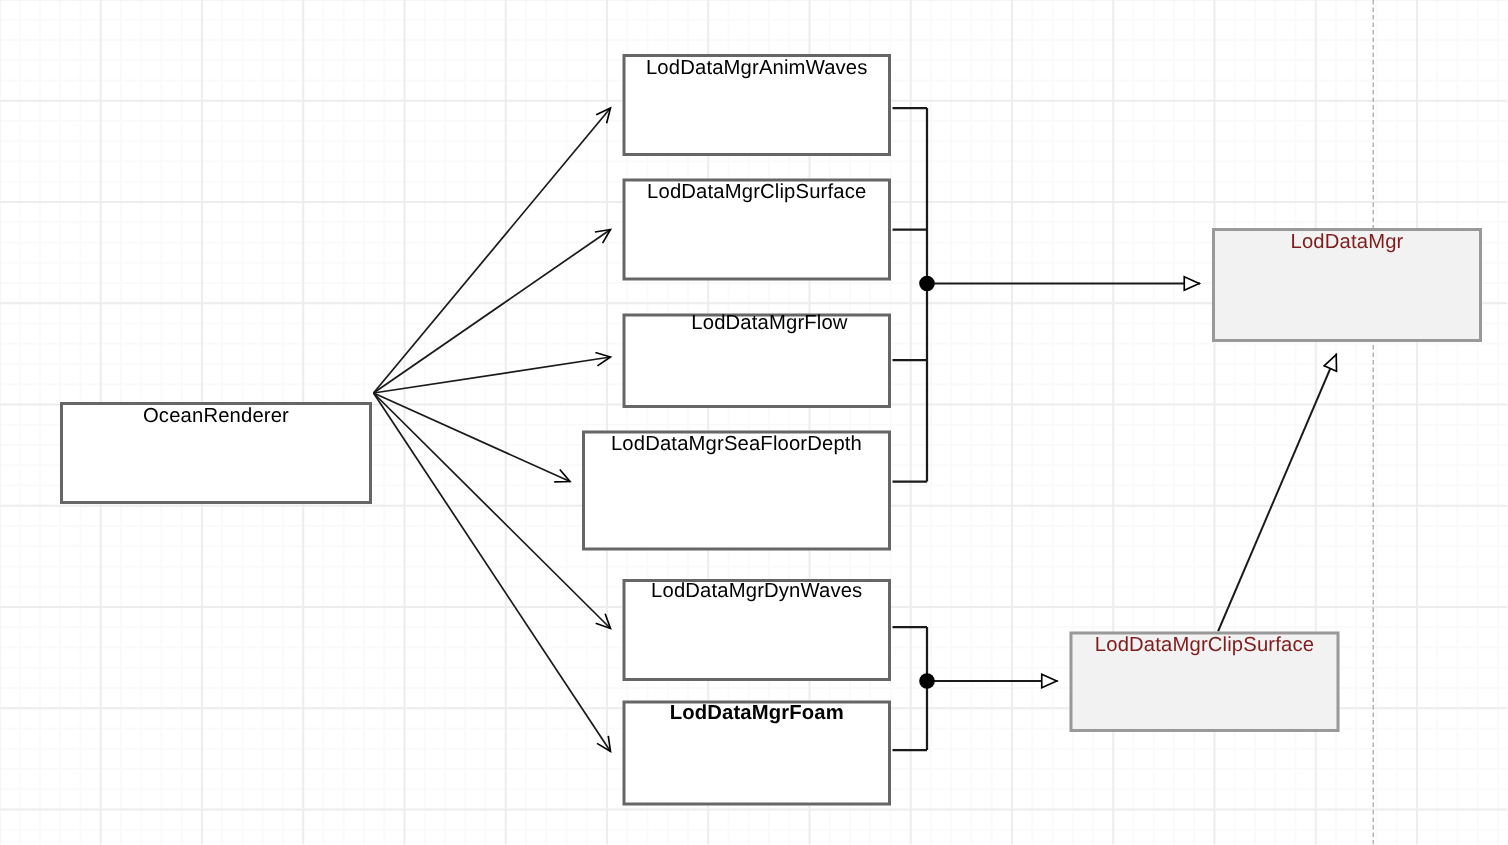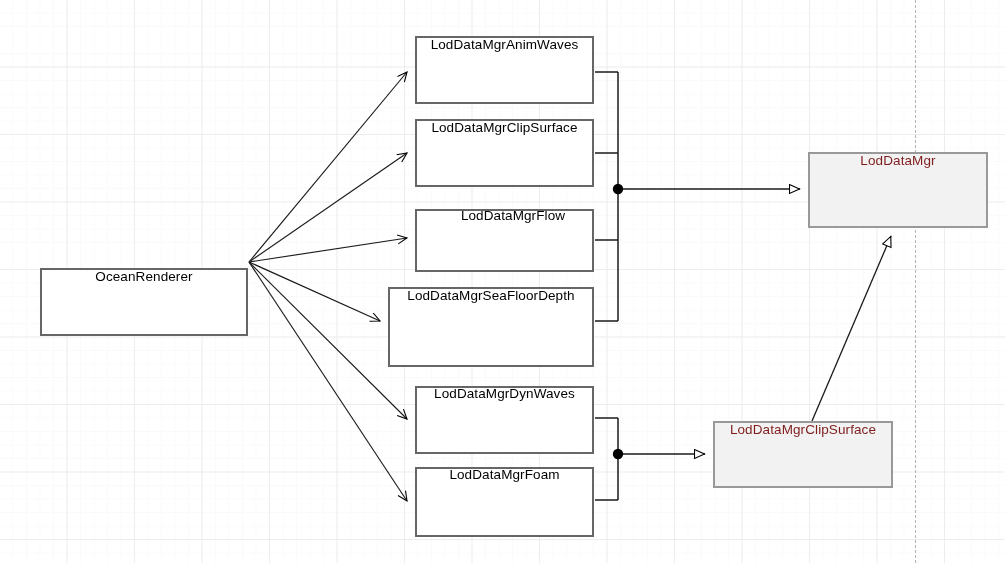--- a/index.html
+++ b/index.html
@@ -133,21 +133,21 @@
   </div>
 
   <div class="node" style="left:388px; top:287px; width:206px; height:80px;">
     <span class="label">LodDataMgrSeaFloorDepth</span>
   </div>
 
   <div class="node" style="left:415px; top:386px; width:179px; height:68px;">
     <span class="label" style="transform: translateY(-1px);">LodDataMgrDynWaves</span>
   </div>
 
-  <div class="node" style="left:415px; top:467px; width:179px; height:70px;">
+  <div class="node" style="left:415px; top:467px; width:179px; height:70px;font-weight:bold;">
     <span class="label" style="transform: translateY(-1px);">LodDataMgrFoam</span>
   </div>
 
   <div class="node shaded" style="left:808px; top:152px; width:180px; height:76px;">
     <span class="label">LodDataMgr</span>
   </div>
 
   <div class="node shaded" style="left:713px; top:421px; width:180px; height:67px;">
     <span class="label">LodDataMgrClipSurface</span>
   </div>

